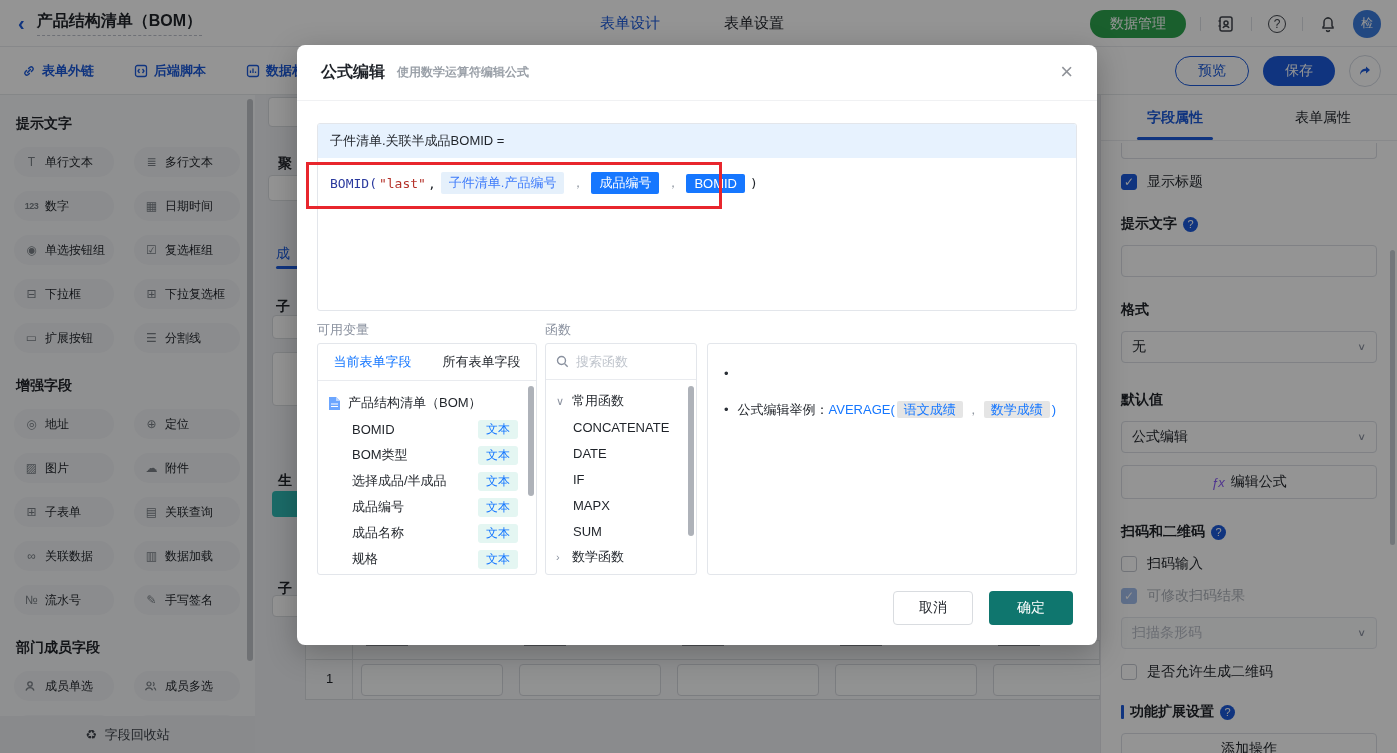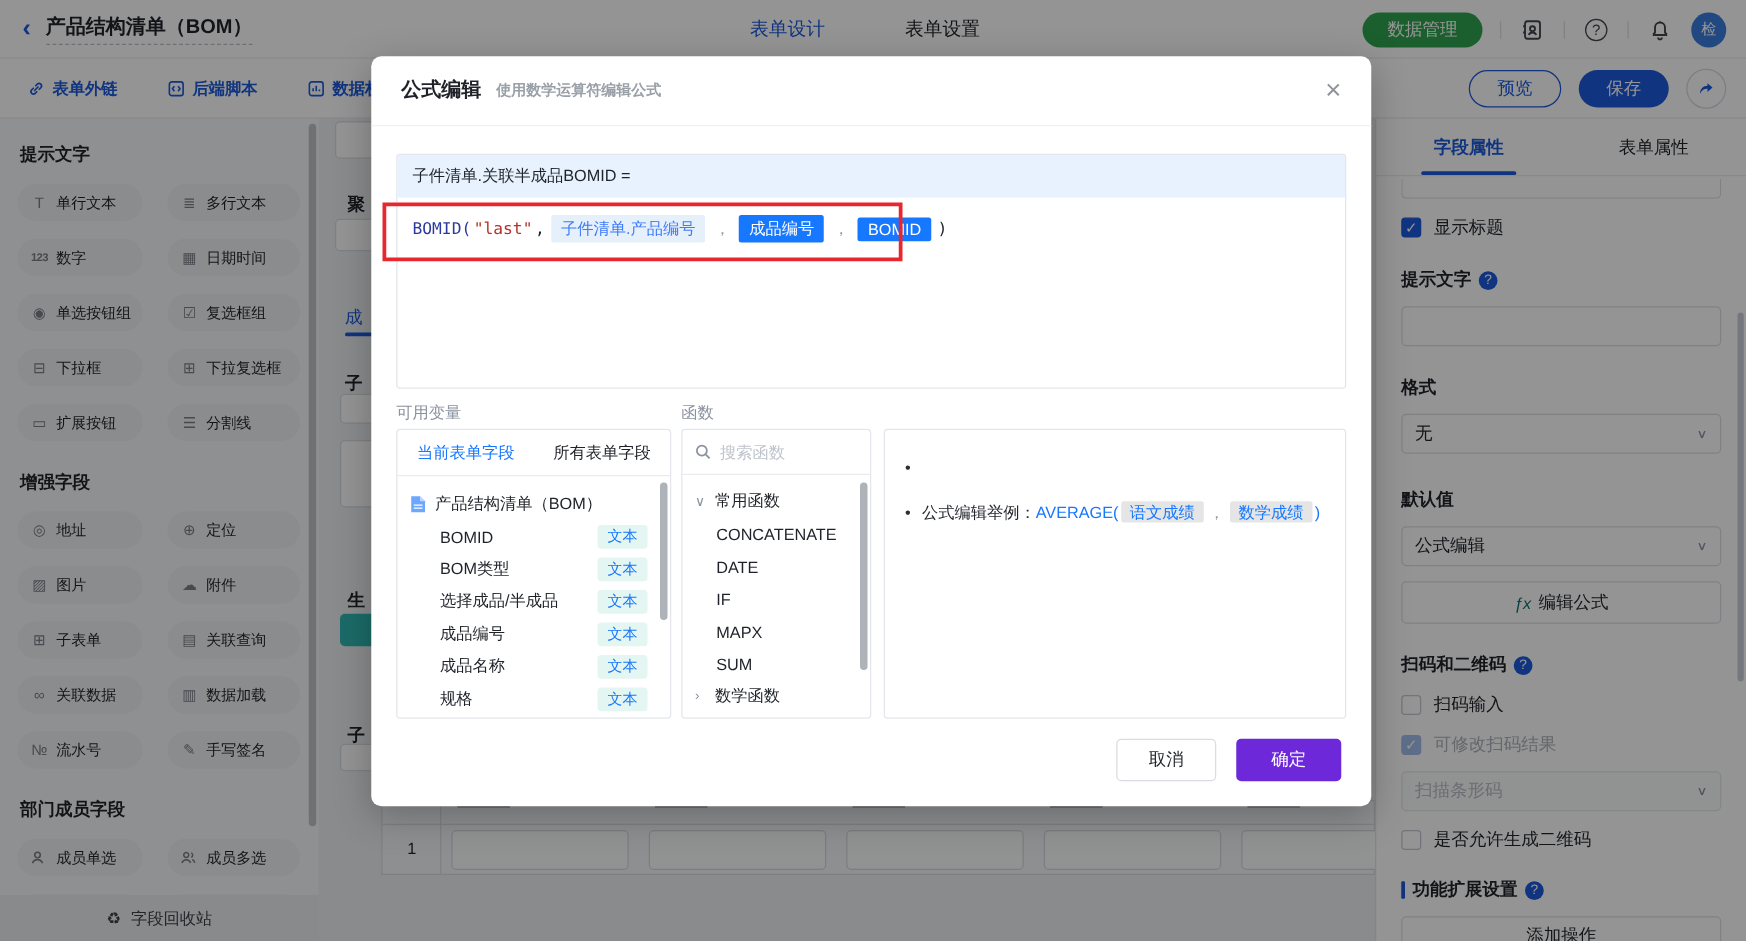--- a/index.html
+++ b/index.html
@@ -69,21 +69,21 @@
   .ck.on { background:#1C5BDB; border-color:#1C5BDB; color:#fff; font-size:12px; display:flex; align-items:center; justify-content:center; }
   .ck.on.dis { background:#A3BEEC; border-color:#A3BEEC; }
   .dis-txt { color:#ADB2BA; }
   .rp-lbl { font-size:14px; font-weight:600; margin-top:24px; display:flex; align-items:center; gap:6px; }
   .qbadge { width:15px; height:15px; border-radius:50%; background:#1C5BDB; color:#fff; font-size:11px; display:flex; align-items:center; justify-content:center; font-weight:400; }
   .inp { height:32px; border:1px solid #DCDFE6; border-radius:4px; margin-top:12px; background:#fff; }
   .sel { height:32px; border:1px solid #DCDFE6; border-radius:4px; margin-top:12px; background:#fff; display:flex; align-items:center; justify-content:space-between; padding:0 10px; font-size:14px; cursor:pointer; }
   .sel .car { color:#8A919F; font-size:12px; transform:scaleY(.8); }
   .sel.dis { background:#FAFBFC; border-color:#E4E7ED; color:#B8BDC6; cursor:default; }
   .btn-ghost { height:34px; border:1px solid #DCDFE6; border-radius:4px; margin-top:12px; display:flex; align-items:center; justify-content:center; gap:6px; font-size:14px; background:#fff; cursor:pointer; }
-  .fx { font-style:italic; color:#0f766e; font-size:13px; }
+  .fx { font-style:italic; color:#8b5cf6; font-size:13px; }
   .sec { display:flex; align-items:center; gap:6px; margin-top:22px; font-size:14px; font-weight:700; }
   .sec::before { content:""; width:3px; height:14px; background:#1C5BDB; border-radius:1px; }
   .rp-scroll { position:absolute; right:2px; top:155px; width:5px; height:295px; background:#C9CDD4; border-radius:3px; }
 
   
   .dim { position:absolute; inset:0; background:rgba(0,0,0,0.42); z-index:50; }
 
   
   .modal { position:absolute; left:297px; top:45px; width:800px; height:600px; background:#fff; border-radius:8px; box-shadow:0 8px 30px rgba(0,0,0,.25); z-index:100; }
   .m-head { height:56px; display:flex; align-items:center; padding:0 24px; border-bottom:1px solid #F0F1F3; }
@@ -118,21 +118,21 @@
   .f-grp { display:flex; align-items:center; gap:6px; height:26px; padding-left:10px; cursor:pointer; }
   .f-car { color:#8A919F; font-size:11px; width:10px; }
   .f-item { height:26px; display:flex; align-items:center; padding-left:27px; cursor:pointer; }
   .help-in { padding:20px 16px; font-size:13px; line-height:1.5; }
   .h-row { display:flex; gap:9px; margin-bottom:16px; align-items:baseline; flex-wrap:wrap; }
   .h-dot { color:#2A2F36; }
   .h-blue { color:#1677FF; }
   .h-chip { background:#e5e5e5; color:#1677FF; border-radius:2px; padding:1px 7px; margin:0 2px; }
   .m-foot { position:absolute; right:24px; bottom:20px; display:flex; gap:16px; }
   .btn-cancel { width:80px; height:34px; border:1px solid #D9DCE0; border-radius:4px; background:#fff; font-size:14px; display:flex; align-items:center; justify-content:center; cursor:pointer; }
-  .btn-ok { width:84px; height:34px; background:#6d28d9; color:#fff; border-radius:4px; font-size:14px; display:flex; align-items:center; justify-content:center; cursor:pointer; }
+  .btn-ok { width:84px; height:34px; background:#0f766e; color:#fff; border-radius:4px; font-size:14px; display:flex; align-items:center; justify-content:center; cursor:pointer; }
 
   .redbox { position:absolute; left:306px; top:162px; width:416px; height:47px; border:3px solid #E8262D; z-index:120; pointer-events:none; }
   svg { display:block; }
 </style>
 </head>
 <body>
 
 <div class="page">
 
   <div class="hdr">

